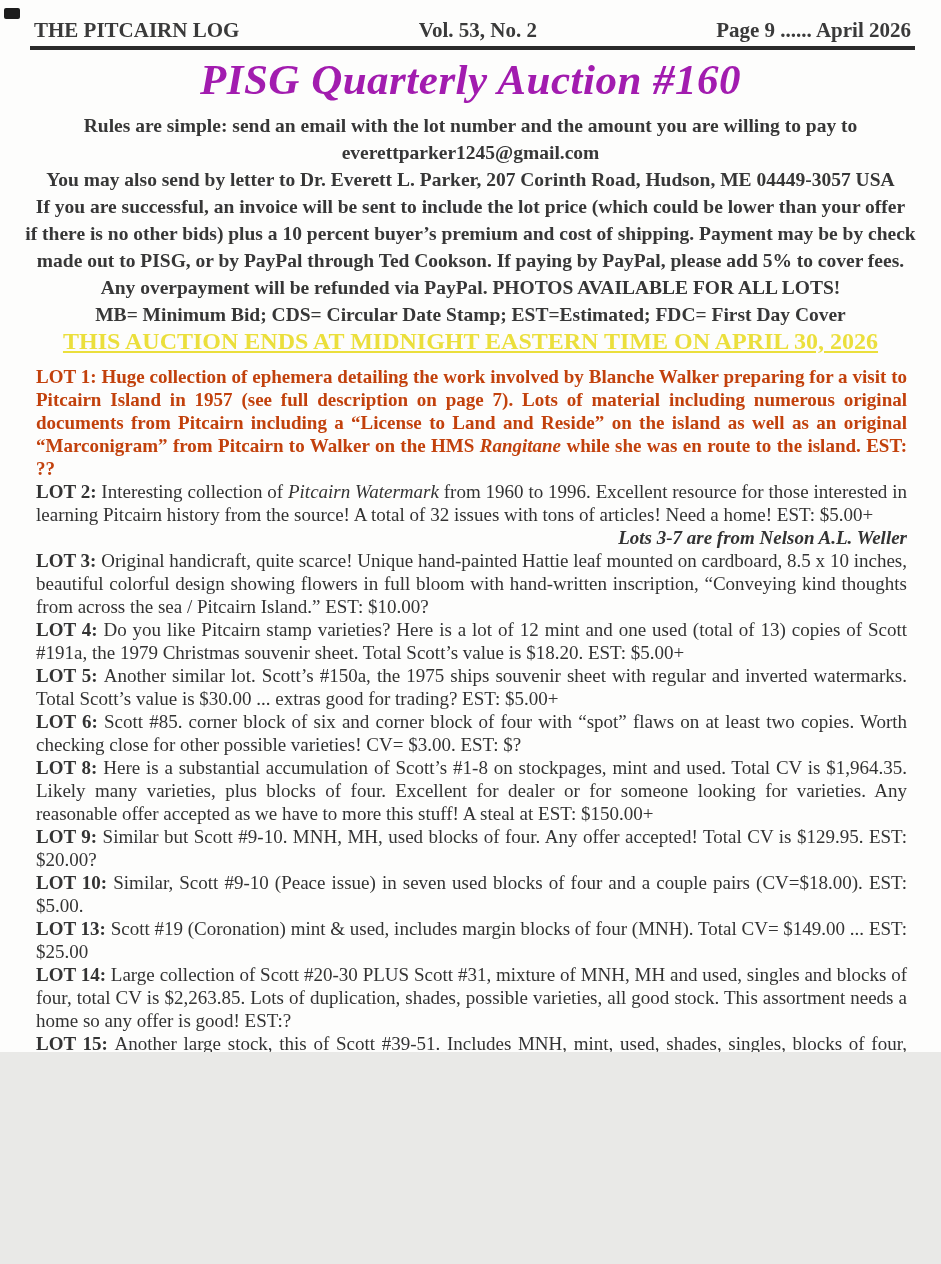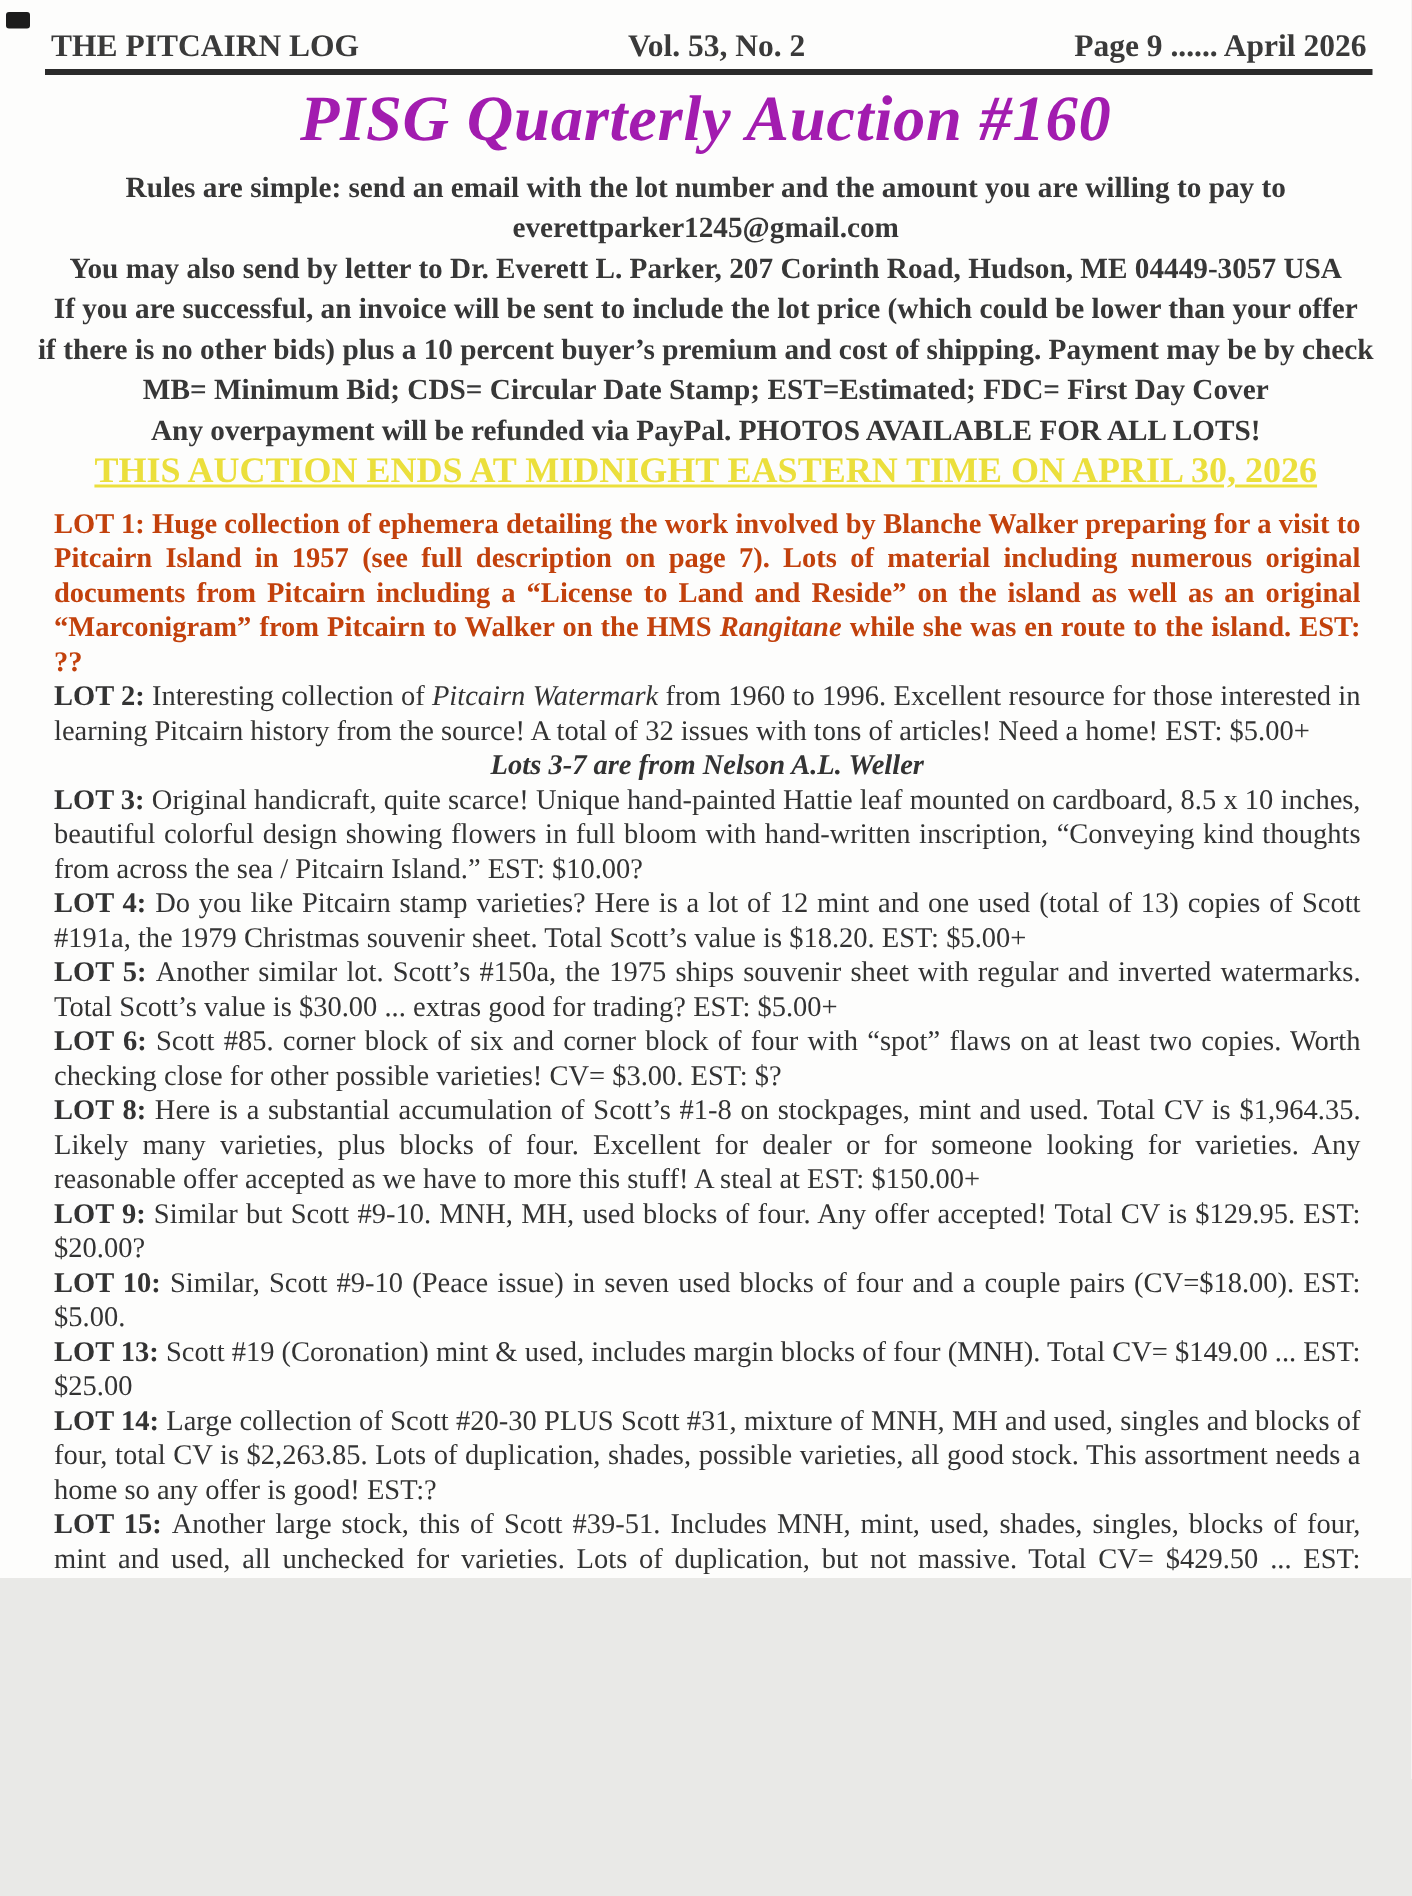--- a/index.html
+++ b/index.html
@@ -64,21 +64,21 @@
     margin: 10px 34px 0 36px;
     font-size: 19px;
     line-height: 23px;
     text-align: justify;
   }
   .lot { margin: 0; }
   .lot-label { font-weight: bold; }
   .lot.bold { font-weight: bold; color: #c2410c; }
   .italic { font-style: italic; }
   .center-note {
-    text-align: center;
+    text-align: right;
     font-weight: bold;
     font-style: italic;
   }
 </style>
 </head>
 <body>
 
 <div class="page">
 
   <div class="scan-artifact"></div>
@@ -91,22 +91,23 @@
   <div class="masthead-rule"></div>
 
   <h1 class="page-title">PISG Quarterly Auction #160</h1>
 
   <div class="rules">
     <div>Rules are simple: send an email with the lot number and the amount you are willing to pay to</div>
     <div>everettparker1245@gmail.com</div>
     <div>You may also send by letter to Dr. Everett L. Parker, 207 Corinth Road, Hudson, ME 04449-3057 USA</div>
     <div>If you are successful, an invoice will be sent to include the lot price (which could be lower than your offer</div>
     <div>if there is no other bids) plus a 10 percent buyer’s premium and cost of shipping. Payment may be by check</div>
+    <div>made out to PISG, or by PayPal through Ted Cookson. If paying by PayPal, please add 5% to cover fees.</div>
+    <div>Any overpayment will be refunded via PayPal. PHOTOS AVAILABLE FOR ALL LOTS!</div>
     <div>MB= Minimum Bid; CDS= Circular Date Stamp; EST=Estimated; FDC= First Day Cover</div>
-    <div>Any overpayment will be refunded via PayPal. PHOTOS AVAILABLE FOR ALL LOTS!</div>
     <div class="deadline">THIS AUCTION ENDS AT MIDNIGHT EASTERN TIME ON APRIL 30, 2026</div>
   </div>
 
   <div class="lots">
       <p class="lot bold"><span class="lot-label">LOT 1: </span><span>Huge collection of ephemera detailing the work involved by Blanche Walker preparing for a visit to Pitcairn Island in 1957 (see full description on page 7).  Lots of material including numerous original documents from Pitcairn including a “License to  Land and Reside” on the island as well as an original “Marconigram” from Pitcairn to Walker on the HMS </span><span class="italic">Rangitane</span><span> while she was en route to the island. EST: ??</span></p>
       <p class="lot"><span class="lot-label">LOT 2: </span><span>Interesting collection of </span><span class="italic">Pitcairn Watermark</span><span> from 1960 to 1996. Excellent resource for those interested in learning Pitcairn history from the source! A total of 32 issues with tons of articles! Need a home! EST: $5.00+</span></p>
       <p class="lot center-note"><span>Lots 3-7 are from Nelson A.L. Weller</span></p>
       <p class="lot"><span class="lot-label">LOT 3: </span><span>Original handicraft, quite scarce! Unique hand-painted Hattie leaf mounted on cardboard, 8.5 x 10 inches, beautiful colorful design showing flowers in full bloom with hand-written inscription, “Conveying kind thoughts from across the sea / Pitcairn Island.” EST: $10.00?</span></p>
       <p class="lot"><span class="lot-label">LOT 4: </span><span>Do you like Pitcairn stamp varieties? Here is a lot of 12 mint and one used (total of 13) copies of Scott #191a, the 1979 Christmas souvenir sheet. Total Scott’s value is $18.20. EST: $5.00+</span></p>
       <p class="lot"><span class="lot-label">LOT 5: </span><span>Another similar lot. Scott’s #150a, the 1975 ships souvenir sheet with regular and inverted watermarks. Total Scott’s value is $30.00 ... extras good for trading? EST: $5.00+</span></p>

